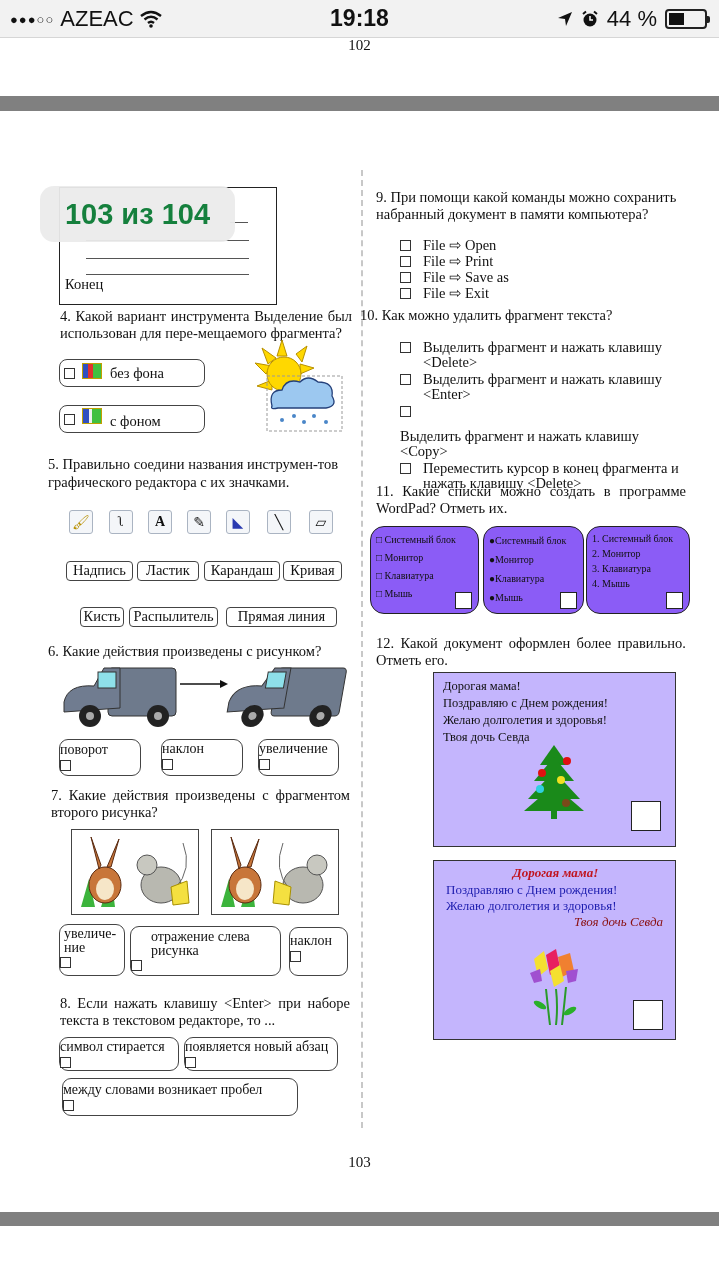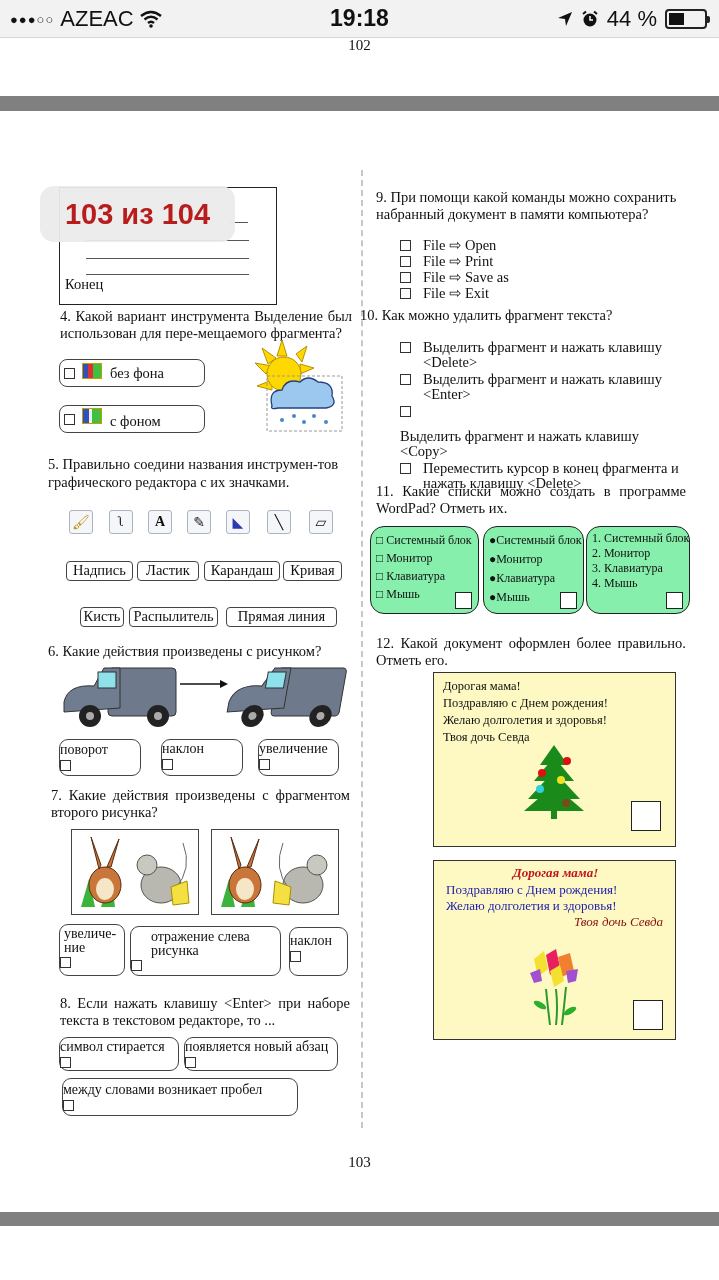--- a/index.html
+++ b/index.html
@@ -12,35 +12,35 @@
   .signal { font-size: 13px; letter-spacing: 1px; }
   .sb-time { position: absolute; left: 0; right: 0; top: 5px; text-align: center; font-size: 23px; font-weight: bold; }
   .sb-right { position: absolute; right: 12px; top: 6px; display: flex; align-items: center; gap: 8px; font-size: 22px; }
   .battery { width: 42px; height: 20px; border: 2px solid #222; border-radius: 4px; position: relative; }
   .battery .fill { position: absolute; left: 2px; top: 2px; bottom: 2px; background: #111; }
   .battery::after { content: ""; position: absolute; right: -5px; top: 5px; width: 3px; height: 7px; background: #222; border-radius: 0 2px 2px 0; }
 
   .page-num { position: absolute; left: 0; width: 719px; text-align: center; font-size: 15px; }
   .gray-band { position: absolute; left: 0; width: 719px; height: 15px; background: #808080; }
 
-  .badge { position: absolute; left: 40px; top: 186px; width: 195px; height: 56px; border-radius: 14px; background: rgba(235,235,235,0.95); color: #b91c1c; font-family: "Liberation Sans", sans-serif; font-weight: bold; font-size: 29px; display: flex; align-items: center; justify-content: center; z-index: 5; }
+  .badge { position: absolute; left: 40px; top: 186px; width: 195px; height: 56px; border-radius: 14px; background: rgba(235,235,235,0.95); color: #15803d; font-family: "Liberation Sans", sans-serif; font-weight: bold; font-size: 29px; display: flex; align-items: center; justify-content: center; z-index: 5; }
 
   .divider { position: absolute; left: 361px; top: 170px; width: 0; height: 958px; border-left: 2px dashed #c8c8c8; }
 
   .abs { position: absolute; }
   .q-text { font-size: 14.5px; line-height: 17px; text-align: justify; }
   .cb { display: inline-block; width: 11px; height: 11px; border: 1px solid #333; background: #fff; vertical-align: middle; }
   .cb-lg { display: inline-block; width: 30px; height: 30px; border: 1.5px solid #222; background: #fff; }
   .pill { position: absolute; border: 1.5px solid #444; border-radius: 9px; background: #fff; font-size: 14px; text-align: left; line-height: 15px; }
   .tag { position: absolute; border: 1.5px solid #444; border-radius: 4px; background: #fff; font-size: 14.5px; text-align: center; line-height: 17px; height: 20px; }
   .toolicon { position: absolute; width: 24px; height: 24px; border: 1.5px solid #aab4c2; border-radius: 3px; background: #f4f6f9; display: flex; align-items: center; justify-content: center; font-size: 14px; }
   .opt-row { display: flex; align-items: flex-start; gap: 12px; font-size: 14.5px; line-height: 15px; margin-bottom: 2px; }
   .opt-row .cb { margin-top: 2px; flex-shrink: 0; }
-  .listbox { position: absolute; border: 1.5px solid #222; border-radius: 14px; font-size: 12px; line-height: 18px; padding: 4px 5px; background: #86efac; }
-  .card { position: absolute; border: 1.5px solid #333; background: #fef9c3; }
+  .listbox { position: absolute; border: 1.5px solid #222; border-radius: 14px; font-size: 10px; line-height: 18px; padding: 4px 5px; background: #8b5cf6; }
+  .card { position: absolute; border: 1.5px solid #333; background: #c4b5fd; }
 </style>
 </head>
 <body>
 
 <div class="status-bar">
   <div class="sb-left">
     <span class="signal">●●●○○</span>
     <span>AZEAC</span>
     <svg width="22" height="18" viewBox="0 0 22 18">
         <path d="M1 6 Q11 -2 21 6" stroke="#111" stroke-width="2.4" fill="none"></path>

